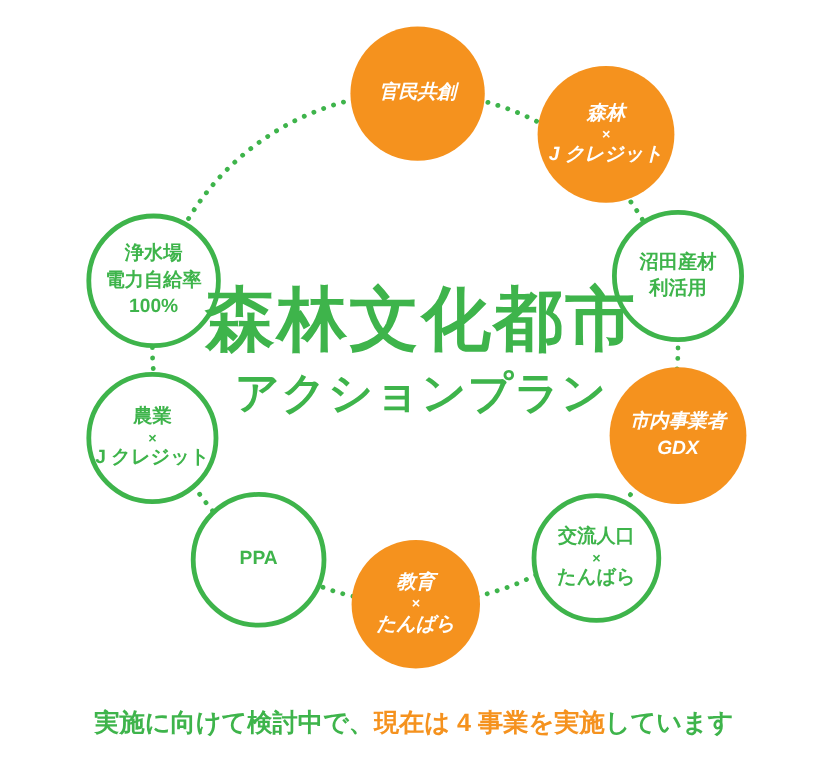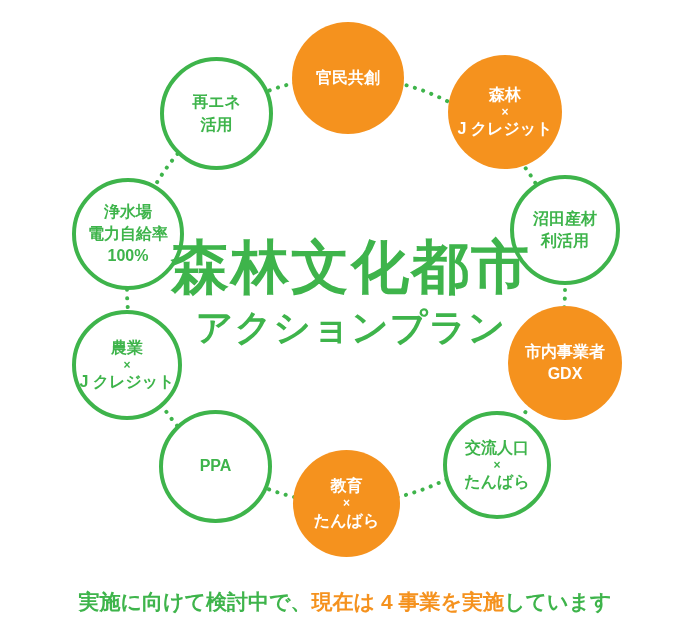--- a/index.html
+++ b/index.html
@@ -14,21 +14,21 @@
     stroke-linecap:round; stroke-dasharray:0.1 8.6;
   }
   .circle {
     position:absolute; border-radius:50%; box-sizing:border-box;
     display:flex; flex-direction:column; align-items:center; justify-content:center;
     text-align:center; font-weight:bold; font-size:16px; line-height:1.38;
   }
   .circle span { display:block; white-space:nowrap; }
   .circle span:empty { display:none; }
   .circle .sym { font-size:12px; line-height:1.05; }
-  .filled { background:var(--orange); color:var(--white); }
+  .filled { background:var(--orange); color:var(--white);font-style:italic; }
   .outline { background:var(--white); border:4.5px solid var(--green); color:var(--green); }
 
   
   .c-kanmin   { left:292px; top:22px;  width:112px; height:112px; }
   .c-shinrin  { left:448px; top:55px;  width:114px; height:114px; }
   .c-numata   { left:510px; top:175px; width:110px; height:110px; }
   .c-gdx      { left:508px; top:306px; width:114px; height:114px; }
   .c-koryu    { left:443px; top:411px; width:108px; height:108px;align-items:center; }
   .c-kyoiku   { left:293px; top:450px; width:107px; height:107px; }
   .c-onsite   { left:159px; top:410px; width:113px; height:113px; }
@@ -99,24 +99,20 @@
     <span class="sym">×</span>
     <span>J クレジット</span>
   </div>
 
   <div class="circle outline c-josuijo">
     <span>浄水場</span>
     <span>電力自給率</span>
     <span>100%</span>
   </div>
 
-  <div class="circle outline c-saiene">
-    <span>再エネ</span>
-    <span>活用</span>
-  </div>
 
   <div class="title">
     <div class="title-line1">森林文化都市</div>
     <div class="title-line2">アクションプラン</div>
   </div>
 
   <div class="caption">
     <span>実施に向けて検討中で、</span><span class="hl">現在は 4 事業を実施</span><span>しています</span>
   </div>
 

